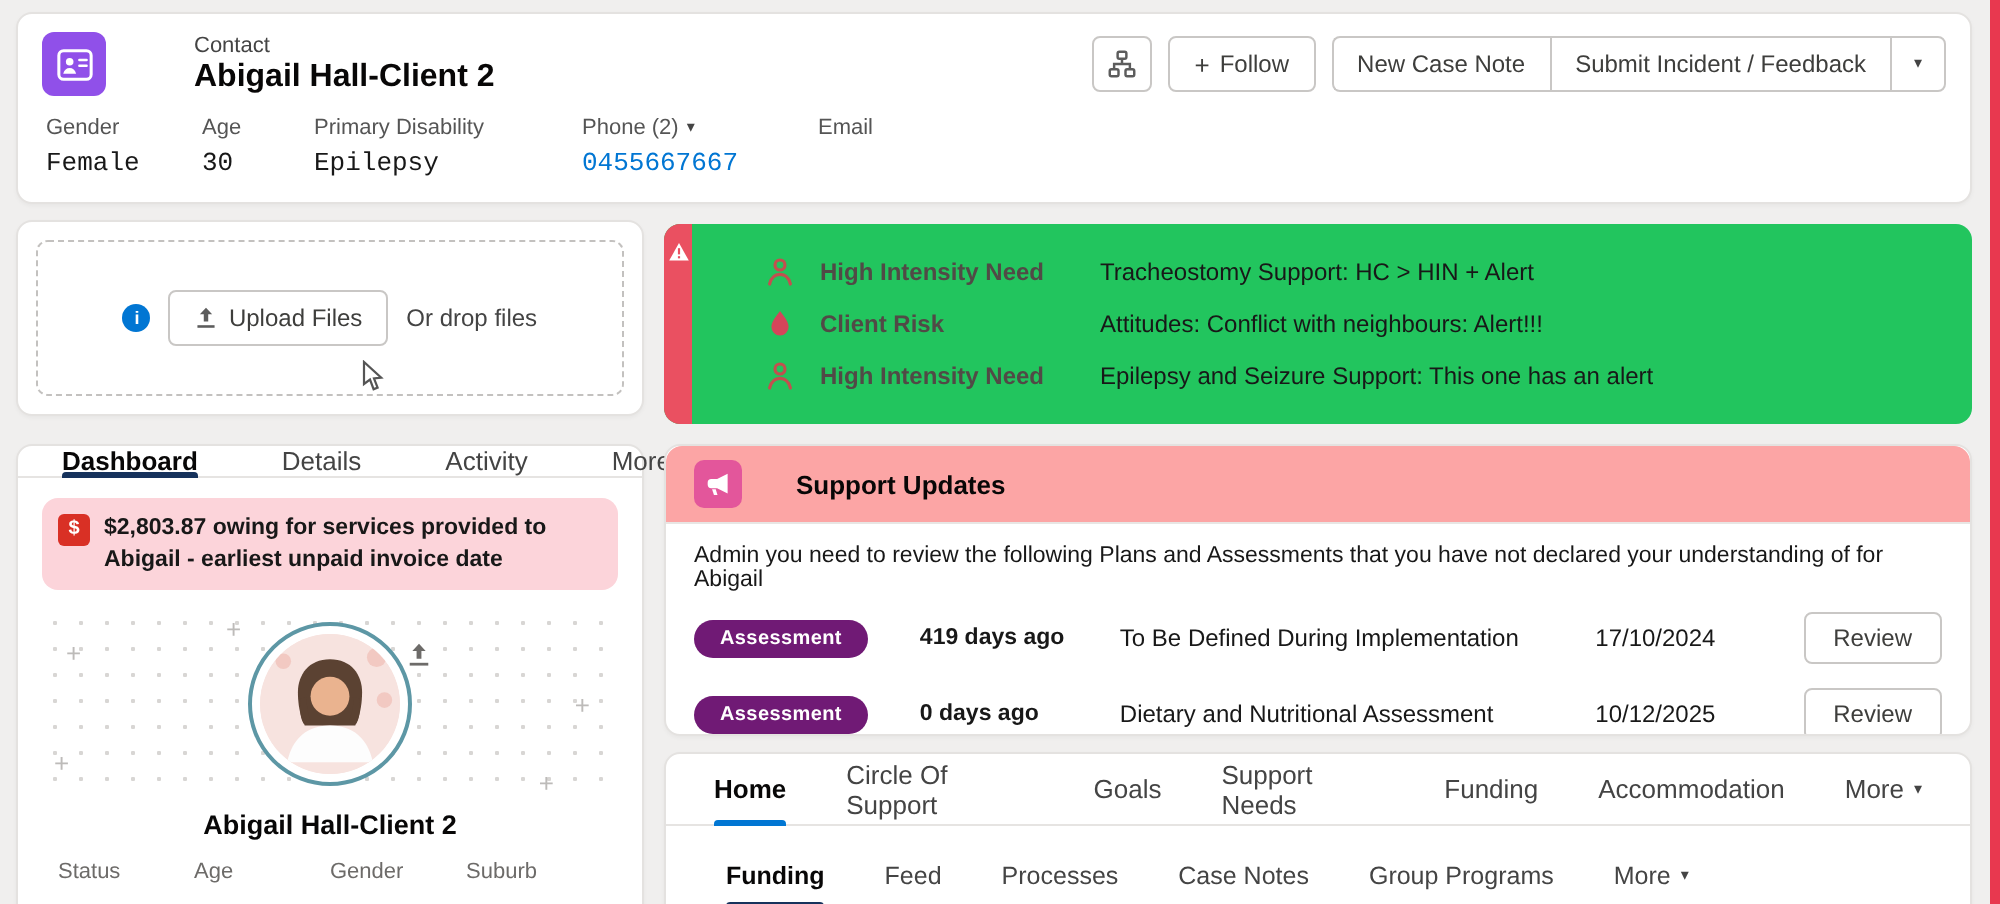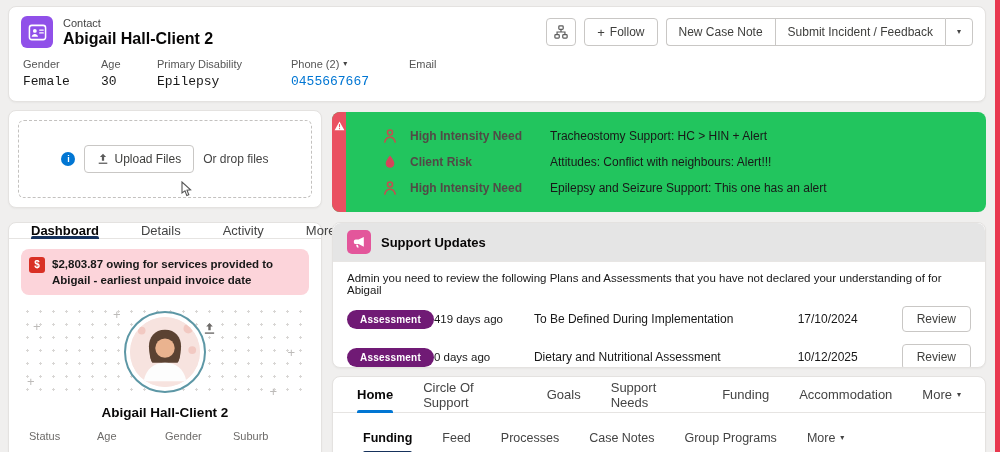--- a/index.html
+++ b/index.html
@@ -19,21 +19,21 @@
     box-shadow:0 1px 2px rgba(0,0,0,.04);
   }
   
   .red-edge { position:absolute; right:0; top:0; width:5px; height:452px; background:#e8384f; z-index:90; }
 
   
   .header-card { left:8px; top:6px; right:14px; height:96px; }
   .header-top { display:flex; justify-content:space-between; align-items:center; padding:9px 12px 2px 12px; }
   .entity { display:flex; align-items:center; gap:10px; }
   .entity-icon { width:32px; height:32px; border-radius:6px; background:#9050e9; display:flex; align-items:center; justify-content:center; flex:none; }
-  .entity-text { display:flex; flex-direction:column; gap:1px; }
+  .entity-text { display:flex; flex-direction:column; gap:1px;margin-left:34px; }
   .entity-label { font-size:11px; color:#444; }
   .page-title { font-size:16px; font-weight:bold; color:#080707; line-height:1.1; }
   .header-actions { display:flex; align-items:center; gap:8px; }
   .btn {
     height:28px; display:inline-flex; align-items:center; justify-content:center; gap:5px;
     padding:0 12px; background:#fff; border:1px solid #c9c7c5; border-radius:4px;
     font-size:12px; color:#3e3e3c; cursor:pointer; white-space:nowrap; font-family:inherit;
   }
   .icon-btn { width:30px; padding:0; }
   .btn .plus { font-size:13px; line-height:1; }
@@ -84,27 +84,27 @@
   .avatar-img { width:70px; height:70px; border-radius:50%; overflow:hidden; background:#f7e3df; }
   .avatar-upload { position:absolute; left:calc(50% + 38px); top:16px; }
 
   .profile-name { text-align:center; font-weight:bold; font-size:13.5px; color:#080707; margin-top:6px; }
   .stats { display:flex; padding:10px 20px 0 20px; }
   .stat { flex:1; display:flex; flex-direction:column; gap:5px; }
   .stat-label { font-size:11px; color:#6d6b69; }
 
   
   .updates-card { left:332px; top:222px; right:14px; height:146px; overflow:hidden; }
-  .updates-header { display:flex; align-items:center; gap:10px; padding:7px 14px; background:#e5e5e5; border-bottom:1px solid #e8e6e4; border-radius:8px 8px 0 0; }
+  .updates-header { display:flex; align-items:center; gap:27px; padding:7px 14px; background:#fca5a5; border-bottom:1px solid #e8e6e4; border-radius:8px 8px 0 0; }
   .updates-icon { width:24px; height:24px; border-radius:5px; background:#e3569b; display:flex; align-items:center; justify-content:center; flex:none; }
   .updates-title { font-size:13px; font-weight:bold; color:#080707; }
   .updates-desc { padding:10px 14px 4px 14px; font-size:11.5px; color:#181818; }
   .update-row { display:flex; align-items:center; padding:6px 14px; }
   .a-badge { background:#701a75; color:#fff; font-size:10px; font-weight:bold; padding:4px 13px; border-radius:10px; letter-spacing:.2px; flex:none; }
-  .row-age { width:100px; font-size:11.5px; font-weight:normal; color:#181818; flex:none; }
+  .row-age { width:100px; margin-left:26px; font-size:11.5px; font-weight:bold; color:#181818; flex:none; }
   .row-name { flex:1; font-size:12px; color:#181818; }
   .row-date { width:104px; font-size:12px; color:#181818; flex:none; }
   .review-btn { height:26px; padding:12px 14px; flex:none; }
 
   
   .tabs-card { left:332px; top:376px; right:14px; height:150px; }
   .main-tabs { display:flex; gap:30px; padding:0 24px; height:36px; align-items:stretch; border-bottom:1px solid #e6e4e2; font-size:13px; color:#444; }
   .subtabs-wrap { margin:9px 20px 0 20px; border-bottom:1px solid #e6e4e2; }
   .subtabs { display:flex; gap:30px; padding:0 10px; height:31px; align-items:stretch; font-size:12.5px; color:#444; }
 </style>

